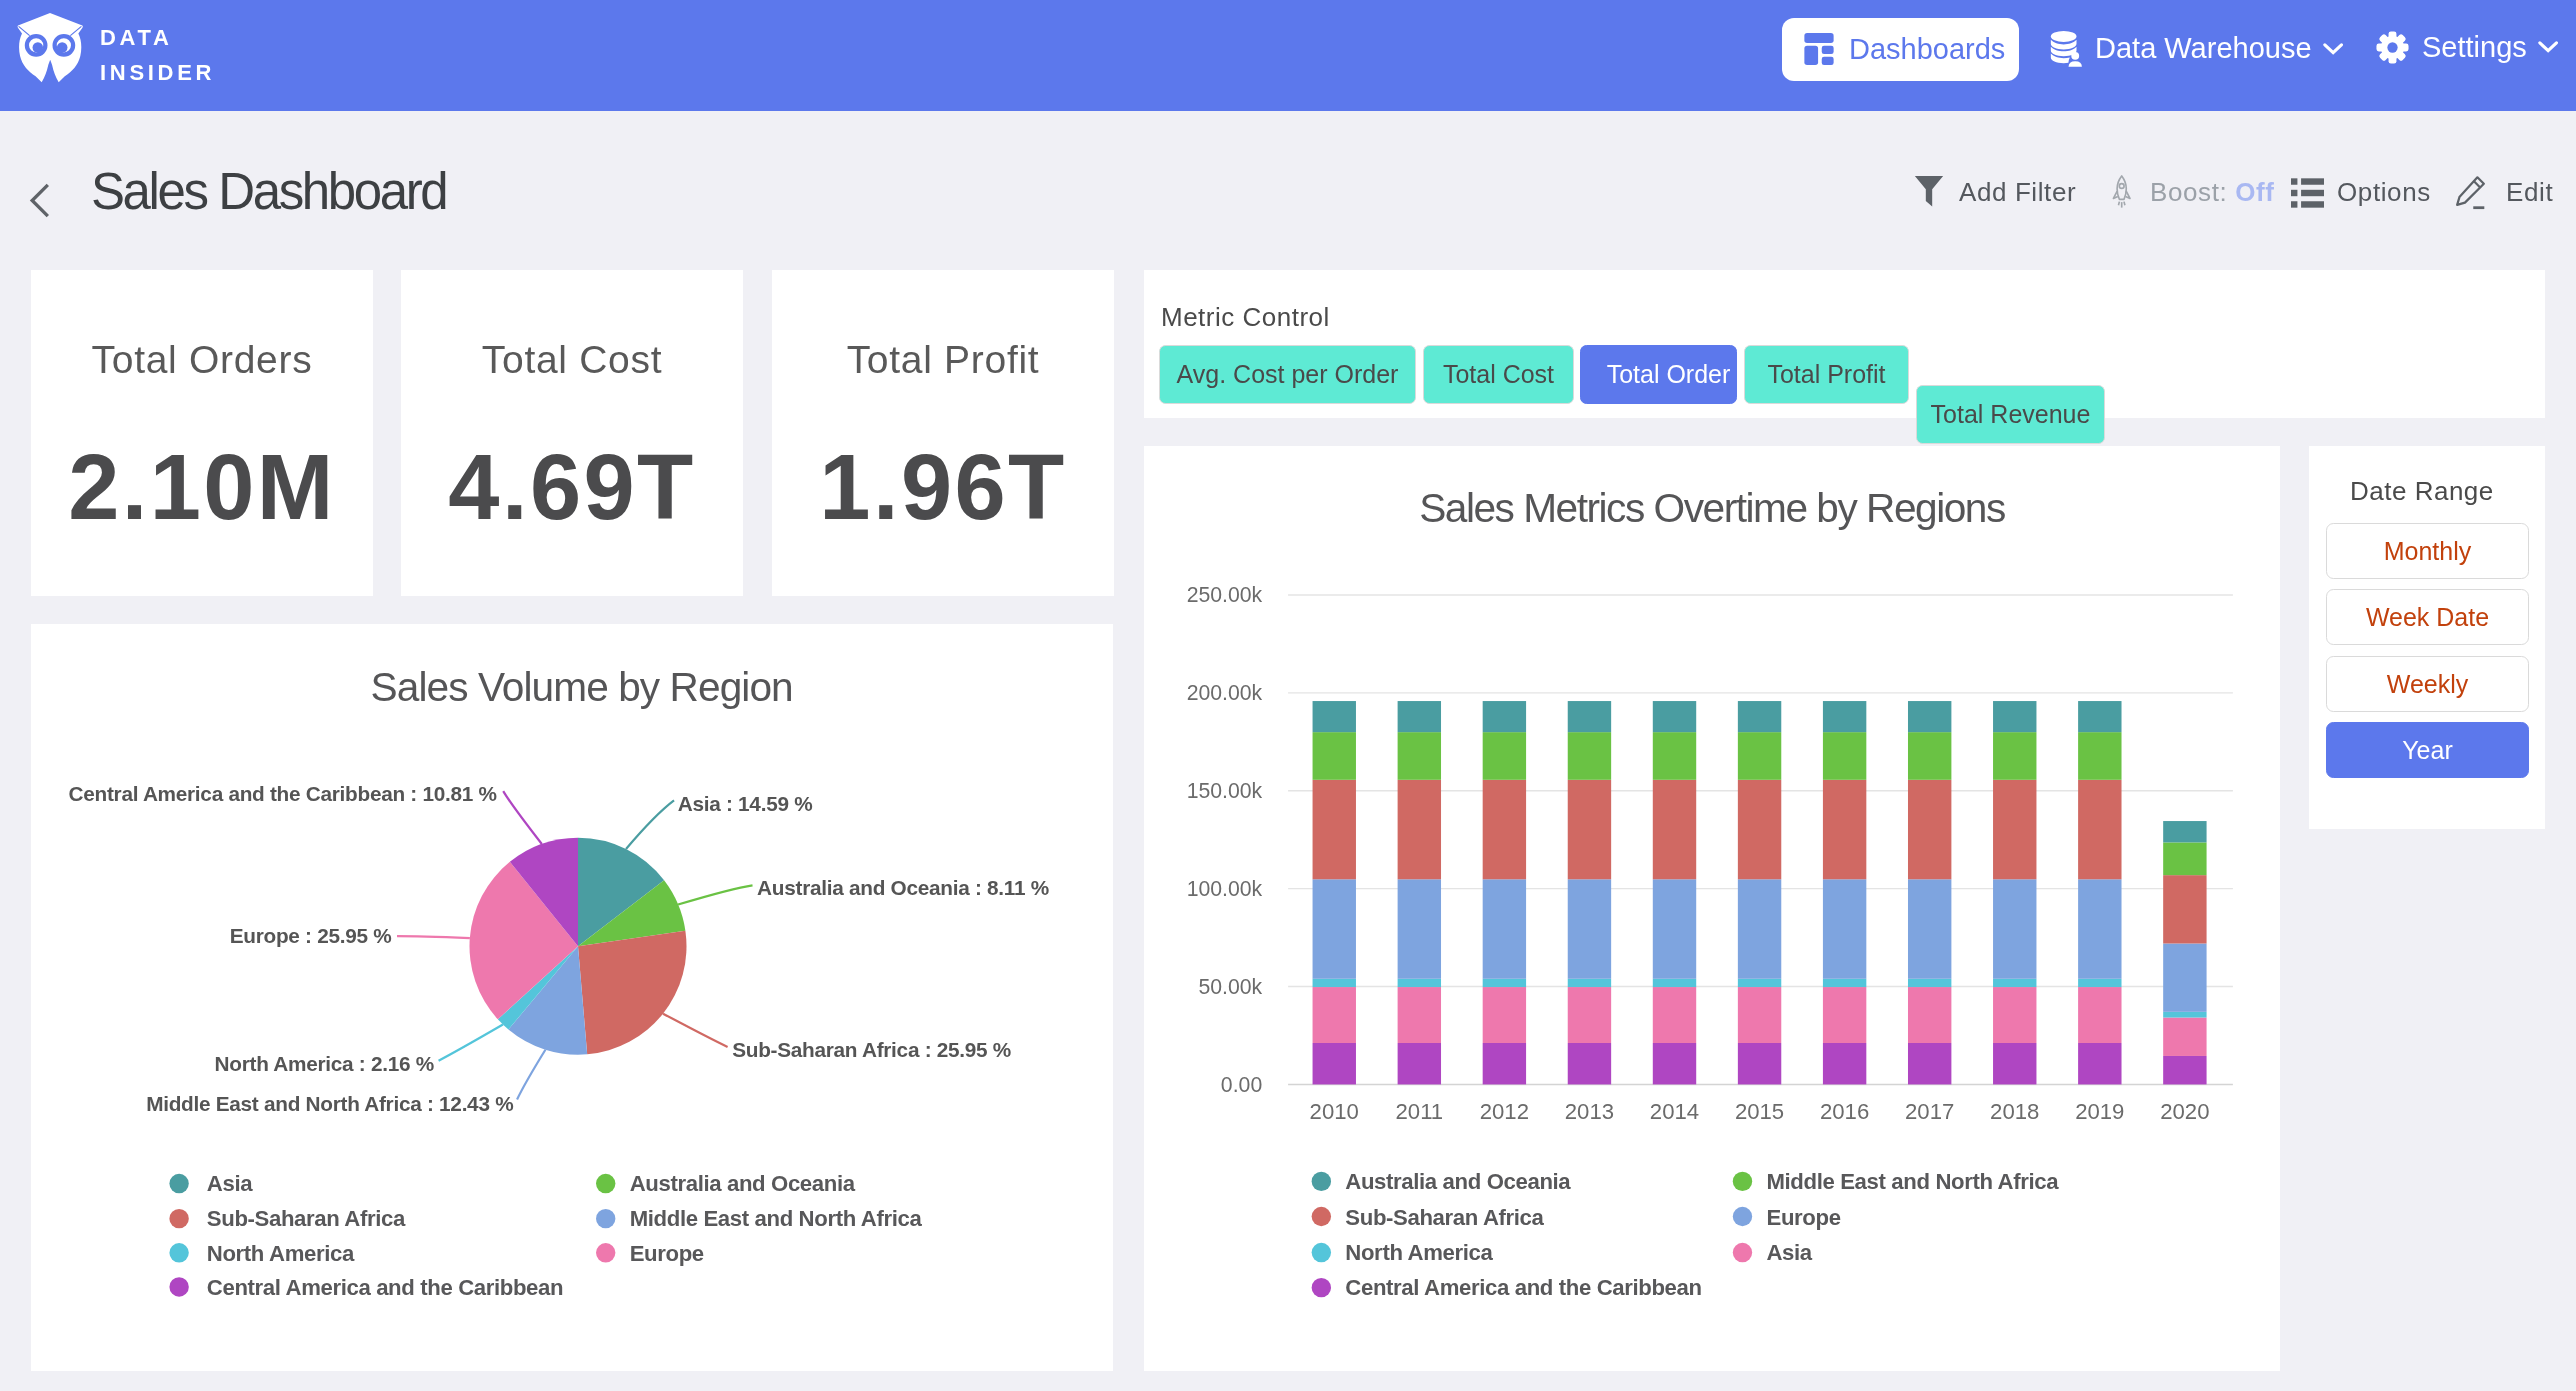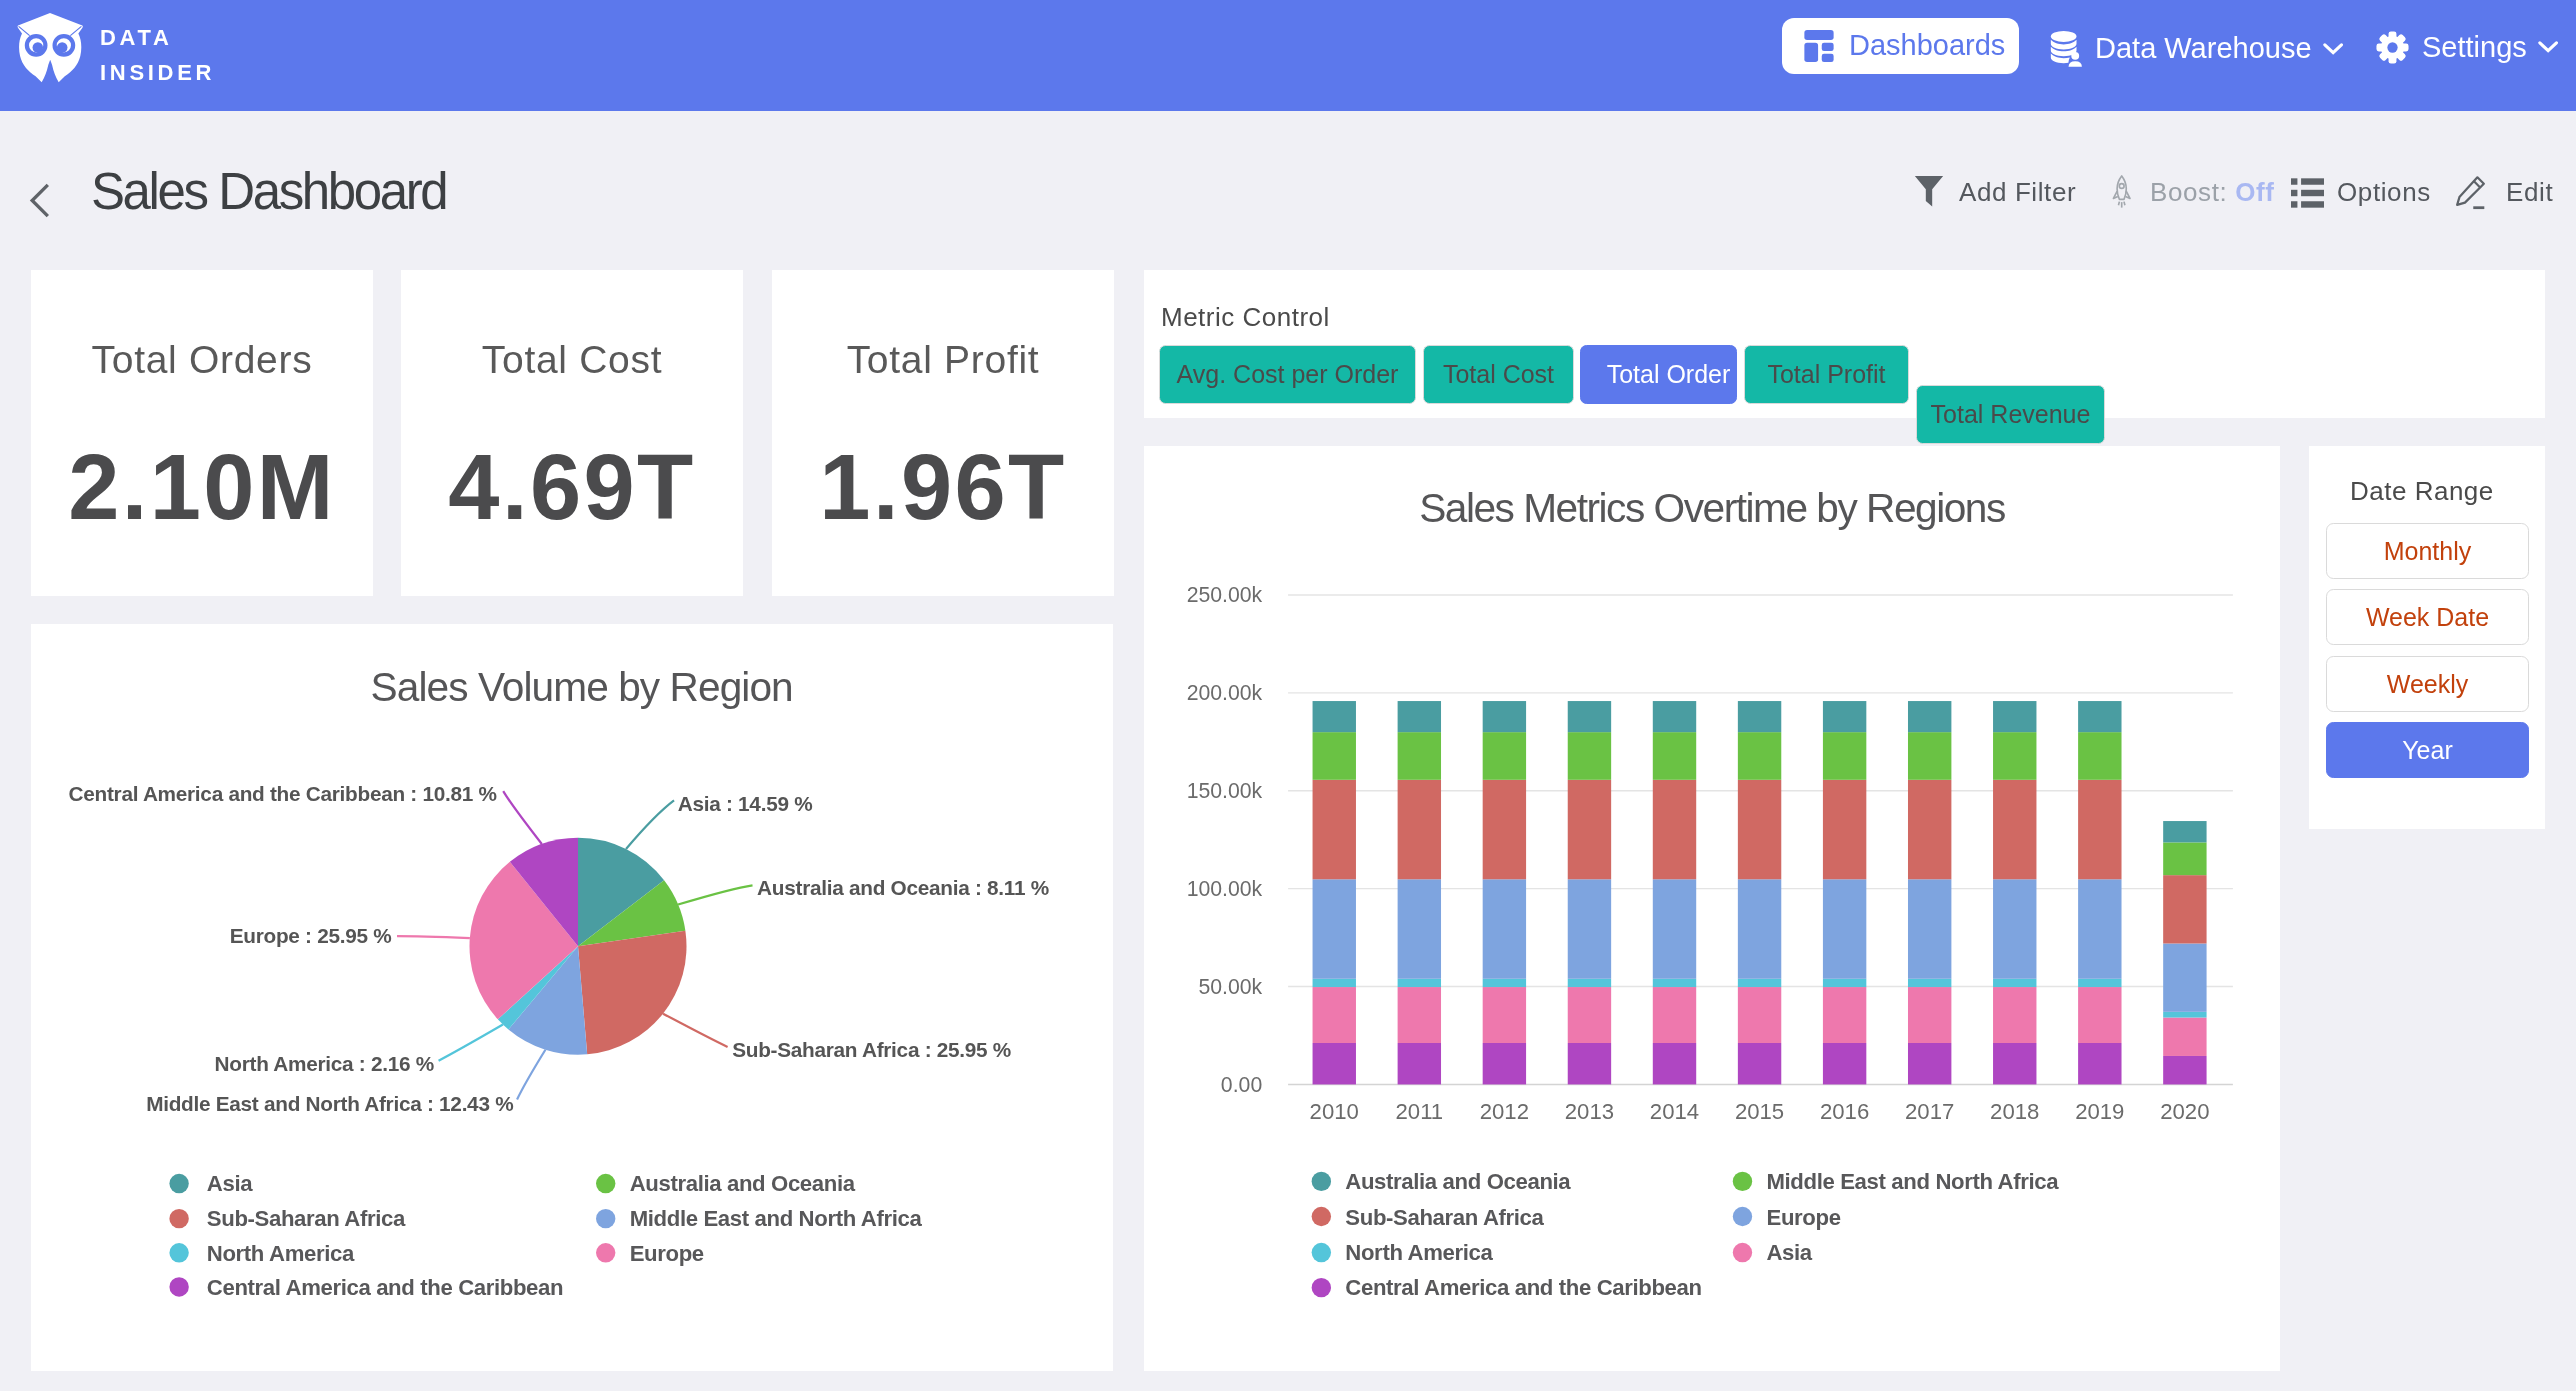--- a/index.html
+++ b/index.html
@@ -5,21 +5,21 @@
 :root{--accent:#5c78ec;--teal:#4a9da1;--green:#6ac244;--red:#d06963;--blue:#7ea4df;
 --cyan:#54c5da;--pink:#ee78ad;--purple:#af46c2;}
 html,body{width:2576px;height:1391px;background:#f0f0f5;overflow:hidden;}
 #page{position:relative;width:2576px;height:1391px;background:#f0f0f5;}
 .abs{position:absolute;}
 .card{position:absolute;background:#fff;}
 #header{position:absolute;left:0;top:0;width:2576px;height:111px;background:var(--accent);}
 .hbtn{position:absolute;display:flex;align-items:center;color:#fff;font-size:29px;}
 .kpi-title{position:absolute;width:342px;text-align:center;font-size:39px;color:#595959;line-height:44px;letter-spacing:0.7px;}
 .kpi-num{position:absolute;width:342px;text-align:center;font-size:92px;font-weight:bold;color:#4b4b4d;line-height:104px;letter-spacing:2.4px;}
-.mbtn{position:absolute;top:345px;height:59px;border:1.8px solid #dadada;border-radius:6.5px;background:#14b8a6;
+.mbtn{position:absolute;top:345px;height:59px;border:1.8px solid #dadada;border-radius:6.5px;background:#5eead4;
 color:#4a4a4a;font-size:25px;display:flex;align-items:center;justify-content:center;}
 .mbtn.sel{background:var(--accent);border-color:var(--accent);color:#fff;padding-left:20px;}
 .dbtn{position:absolute;left:2326px;width:203px;height:56px;border:1.8px solid #dadada;border-radius:7.4px;background:#fff;
 color:#c2410c;font-size:25px;display:flex;align-items:center;justify-content:center;}
 .dbtn.sel{background:var(--accent);border-color:var(--accent);color:#fff;}
 .shlabel{position:absolute;font-size:26px;color:#54585e;line-height:30px;letter-spacing:0.6px;}
 svg text{font-family:"Liberation Sans",sans-serif;}
 </style></head>
 <body>
 <div id="page">
@@ -32,21 +32,21 @@
 C12.4 63.5 5.4 56.5 3.1 46.5 C1.3 38.5 1.6 29.5 5.2 22.2
 L0.8 16 Q0 14.2 0.9 13.5 Z"></path>
 <circle cx="20.5" cy="35" r="10" fill="none" stroke="var(--accent)" stroke-width="4.6"></circle>
 <circle cx="50.5" cy="35" r="10" fill="none" stroke="var(--accent)" stroke-width="4.6"></circle>
 <circle cx="22.3" cy="37.3" r="5.7" fill="var(--accent)"></circle>
 <circle cx="48.7" cy="37.3" r="5.7" fill="var(--accent)"></circle>
 <path stroke="var(--accent)" stroke-width="1.3" fill="none" d="M1.5 14.5 L13.5 24.5 M69.5 14.5 L57.5 24.5"></path>
 </svg>
 <div class="abs" style="left:100px;top:27px;color:#fff;font-weight:bold;font-size:22px;letter-spacing:3.7px;line-height:22px;">DATA</div>
 <div class="abs" style="left:100px;top:62px;color:#fff;font-weight:bold;font-size:22px;letter-spacing:3.7px;line-height:22px;">INSIDER</div>
-<div class="abs" style="left:1782px;top:17.6px;width:237px;height:56px;background:#fff;border-radius:12px;display:flex;align-items:center;padding-left:22px;color:var(--accent);font-size:29px;"><svg width="30" height="32" viewBox="0 0 32 35" style="margin-right:15px">
+<div class="abs" style="left:1782px;top:17.6px;width:237px;height:63px;background:#fff;border-radius:12px;display:flex;align-items:center;padding-left:22px;color:var(--accent);font-size:29px;"><svg width="30" height="32" viewBox="0 0 32 35" style="margin-right:15px">
 <g fill="var(--accent)">
             <rect x="0" y="0" width="32" height="11" rx="3"></rect>
 <rect x="0" y="14" width="15" height="21" rx="3"></rect>
 <rect x="19" y="14" width="13" height="9" rx="2.5"></rect>
 <rect x="19" y="26" width="13" height="9" rx="2.5"></rect>
           </g>
         </svg>Dashboards</div>
 <div class="hbtn" style="left:2049px;top:30px;height:37px;"><svg width="33" height="37" viewBox="0 0 36 40" style="margin-right:13px">
 <g fill="#fff">
 <ellipse cx="16" cy="6.8" rx="14" ry="6"></ellipse>

